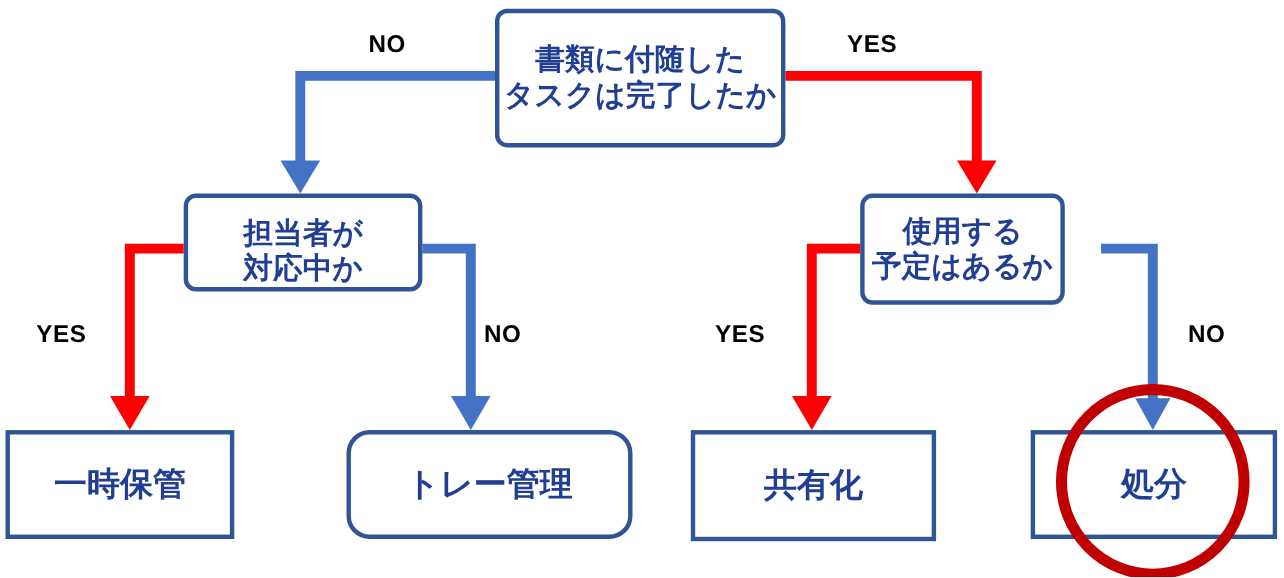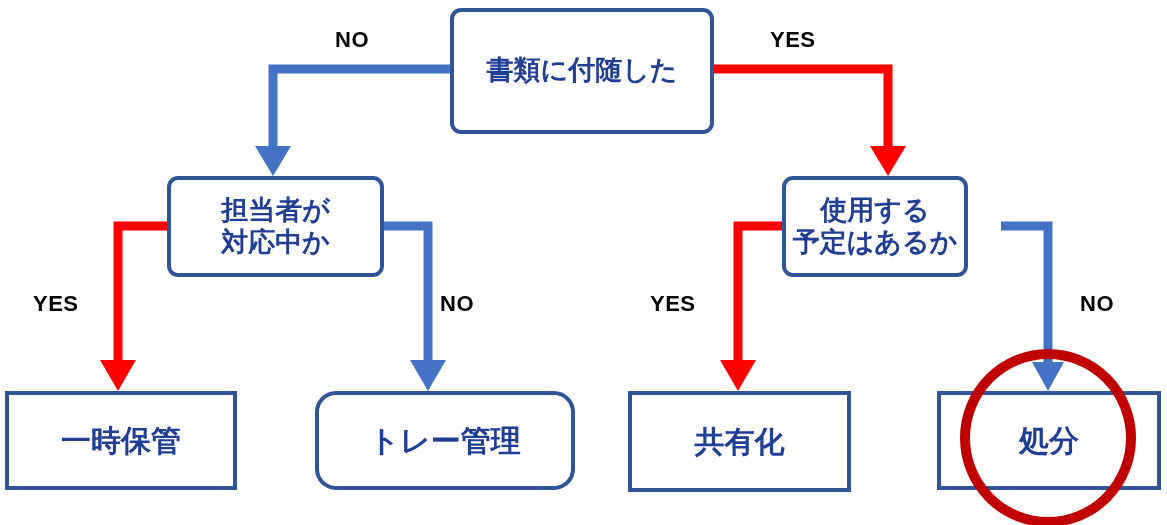--- a/index.html
+++ b/index.html
@@ -95,33 +95,34 @@
     </g>
 
     <g>
       <path d="M 1001 226 L 1048 226 L 1048 366" fill="none" stroke="#4472C4" stroke-width="9"></path>
       <polygon points="1048,391 1032,362 1064,362" fill="#4472C4"></polygon>
     </g>
   </svg>
 
   <div class="node-box node-question" style="left:450px; top:8px; width:264px; height:126px;">
     <span class="line">書類に付随した</span>
+    <span class="line">タスクは完了したか</span>
   </div>
 
-  <div class="node-box node-question" style="left:167px; top:176px; width:217px; height:101px;">
+  <div class="node-box node-question" style="left:167px; top:176px; width:217px; height:89px;justify-content:flex-end;">
     <span class="line">担当者が</span>
     <span class="line">対応中か</span>
   </div>
 
   <div class="node-box node-question" style="left:782px; top:176px; width:186px; height:101px;">
     <span class="line">使用する</span>
     <span class="line">予定はあるか</span>
   </div>
 
-  <div class="node-box node-leaf" style="left:5px; top:391px; width:232px; height:99px;">
+  <div class="node-box node-leaf" style="left:5px; top:391px; width:208px; height:99px;">
     <span class="line">一時保管</span>
   </div>
 
   <div class="node-box node-leaf" style="left:315px; top:391px; width:260px; height:99px;border-radius:21px;">
     <span class="line">トレー管理</span>
   </div>
 
   <div class="node-box node-leaf" style="left:628px; top:391px; width:223px; height:101px;">
     <span class="line">共有化</span>
   </div>

